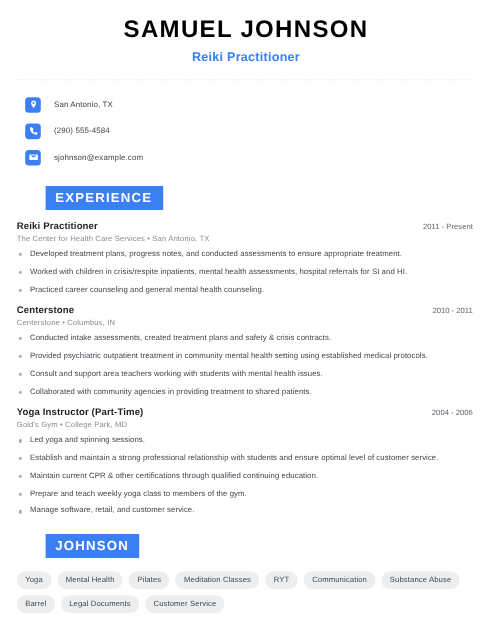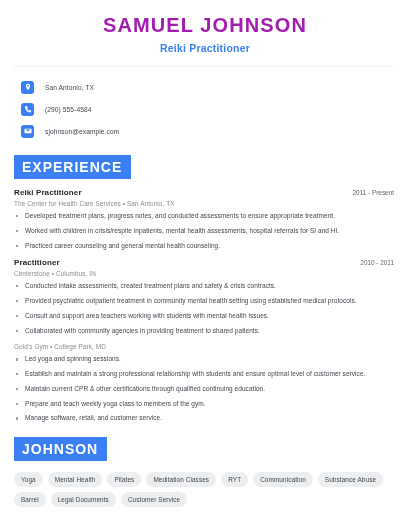--- a/index.html
+++ b/index.html
@@ -24,21 +24,21 @@
 
   
   .header {
     padding-top: 14px;
     text-align: center;
   }
   .full-name {
     font-size: 20px;
     font-weight: 700;
     letter-spacing: 1.1px;
-    color: #a21caf;
+    color: #000000;
     line-height: 1.15;
   }
   .job-title {
     font-size: 10.5px;
     font-weight: 700;
     color: #3b7ff5;
     letter-spacing: 0.2px;
     margin-top: 5px;
   }
   .header-divider {
@@ -79,24 +79,25 @@
   }
 
   
   .section {
     margin-top: 14px;
   }
   .section-badge {
     display: inline-block;
     background: #3b7ff5;
     color: #ffffff;
-    font-size: 14px;
+    font-size: 11px;
     font-weight: 700;
     letter-spacing: 1px;
     padding: 4px 9px 4px 8px;
+    margin-left: 24px;
   }
 
   
   .jobs {
     margin-top: 9px;
   }
   .job {
     margin-bottom: 8px;
   }
   .job-head {
@@ -219,33 +220,37 @@
         <div class="job-org">The Center for Health Care Services • San Antonio, TX</div>
         <ul class="bullets">
           <li class="bullet">Developed treatment plans, progress notes, and conducted assessments to ensure appropriate treatment.</li>
           <li class="bullet">Worked with children in crisis/respite inpatients, mental health assessments, hospital referrals for SI and HI.</li>
           <li class="bullet">Practiced career counseling and general mental health counseling.</li>
         </ul>
       </div>
 
       <div class="job">
         <div class="job-head">
-          <span class="job-role">Practitioner</span>
+          <span class="job-role">Centerstone</span>
           <span class="job-dates">2010 - 2011</span>
         </div>
         <div class="job-org">Centerstone • Columbus, IN</div>
         <ul class="bullets">
           <li class="bullet">Conducted intake assessments, created treatment plans and safety &amp; crisis contracts.</li>
           <li class="bullet">Provided psychiatric outpatient treatment in community mental health setting using established medical protocols.</li>
           <li class="bullet">Consult and support area teachers working with students with mental health issues.</li>
           <li class="bullet">Collaborated with community agencies in providing treatment to shared patients.</li>
         </ul>
       </div>
 
       <div class="job">
+        <div class="job-head">
+          <span class="job-role">Yoga Instructor (Part-Time)</span>
+          <span class="job-dates">2004 - 2006</span>
+        </div>
         <div class="job-org">Gold's Gym • College Park, MD</div>
         <ul class="bullets">
           <li class="bullet">Led yoga and spinning sessions.</li>
           <li class="bullet">Establish and maintain a strong professional relationship with students and ensure optimal level of customer service.</li>
           <li class="bullet">Maintain current CPR &amp; other certifications through qualified continuing education.</li>
           <li class="bullet">Prepare and teach weekly yoga class to members of the gym.</li>
           <li class="bullet">Manage software, retail, and customer service.</li>
         </ul>
       </div>
 

